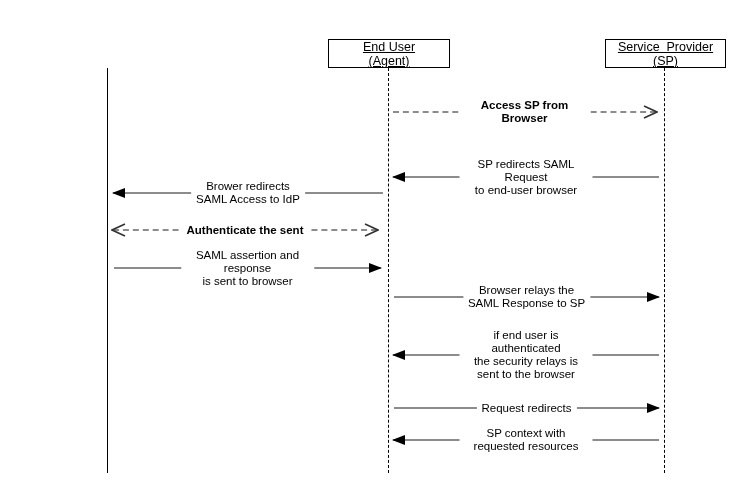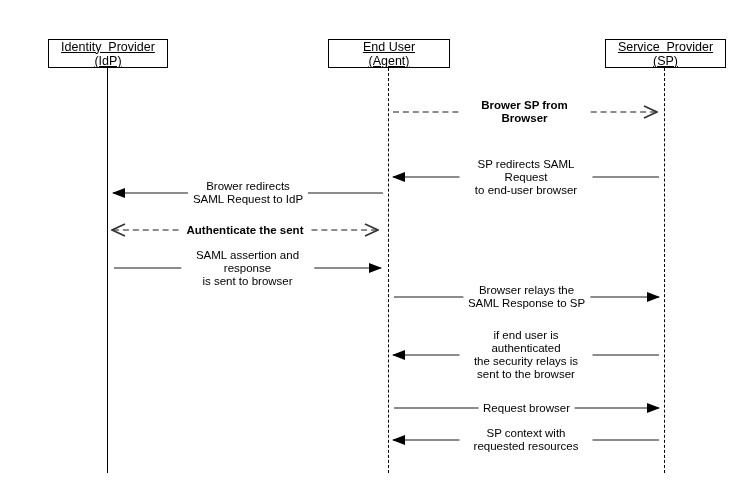--- a/index.html
+++ b/index.html
@@ -71,57 +71,53 @@
     text-align: center;
     white-space: pre-line;
   }
   .msg-label.bold { font-weight: bold; }
 </style>
 </head>
 <body>
 
 <div id="diagram">
 
-  <div class="actor" style="left:48px; width:120px;">
-    <span>Identity  Provider</span>
-    <span>(IdP)</span>
-  </div>
   <div class="actor" style="left:605px; width:121px;">
     <span>Service  Provider</span>
     <span>(SP)</span>
   </div>
   <div class="actor" style="left:328px; width:122px;">
     <span>End User</span>
     <span>(Agent)</span>
   </div>
 
   <div class="lifeline" style="left:107px;"></div>
   <div class="lifeline dashed" style="left:388px;"></div>
   <div class="lifeline dashed" style="left:664px;"></div>
 
   <div class="msg" style="left:393px; top:112px; width:263px;">
     <div class="msg-line dashed"></div>
     <svg class="ah-open-right" width="16" height="14">
       <path d="M2 1 L15 7 L2 13" fill="none" stroke="#333333" stroke-width="1.6"></path>
     </svg>
-    <div class="msg-label bold">Brower SP from Browser</div>
+    <div class="msg-label bold">Access SP from Browser</div>
   </div>
 
   <div class="msg" style="left:393px; top:177px; width:266px;">
     <div class="msg-line"></div>
     <div class="ah-fill-left"></div>
     <div class="msg-label">SP redirects SAML Request
 to end-user browser</div>
   </div>
 
   <div class="msg" style="left:113px; top:193px; width:270px;">
     <div class="msg-line"></div>
     <div class="ah-fill-left"></div>
     <div class="msg-label">Brower redirects
-SAML Request to IdP</div>
+SAML Access to IdP</div>
   </div>
 
   <div class="msg" style="left:113px; top:230px; width:264px;">
     <div class="msg-line dashed"></div>
     <svg class="ah-open-left" width="16" height="14">
       <path d="M14 1 L1 7 L14 13" fill="none" stroke="#333333" stroke-width="1.6"></path>
     </svg>
     <svg class="ah-open-right" width="16" height="14">
       <path d="M2 1 L15 7 L2 13" fill="none" stroke="#333333" stroke-width="1.6"></path>
     </svg>
@@ -146,21 +142,21 @@
     <div class="msg-line"></div>
     <div class="ah-fill-left"></div>
     <div class="msg-label">if end user is authenticated
 the security relays is
 sent to the browser</div>
   </div>
 
   <div class="msg" style="left:394px; top:408px; width:265px;">
     <div class="msg-line"></div>
     <div class="ah-fill-right"></div>
-    <div class="msg-label">Request browser</div>
+    <div class="msg-label">Request redirects</div>
   </div>
 
   <div class="msg" style="left:393px; top:440px; width:266px;">
     <div class="msg-line"></div>
     <div class="ah-fill-left"></div>
     <div class="msg-label">SP context with requested resources</div>
   </div>
 
 </div>
 

